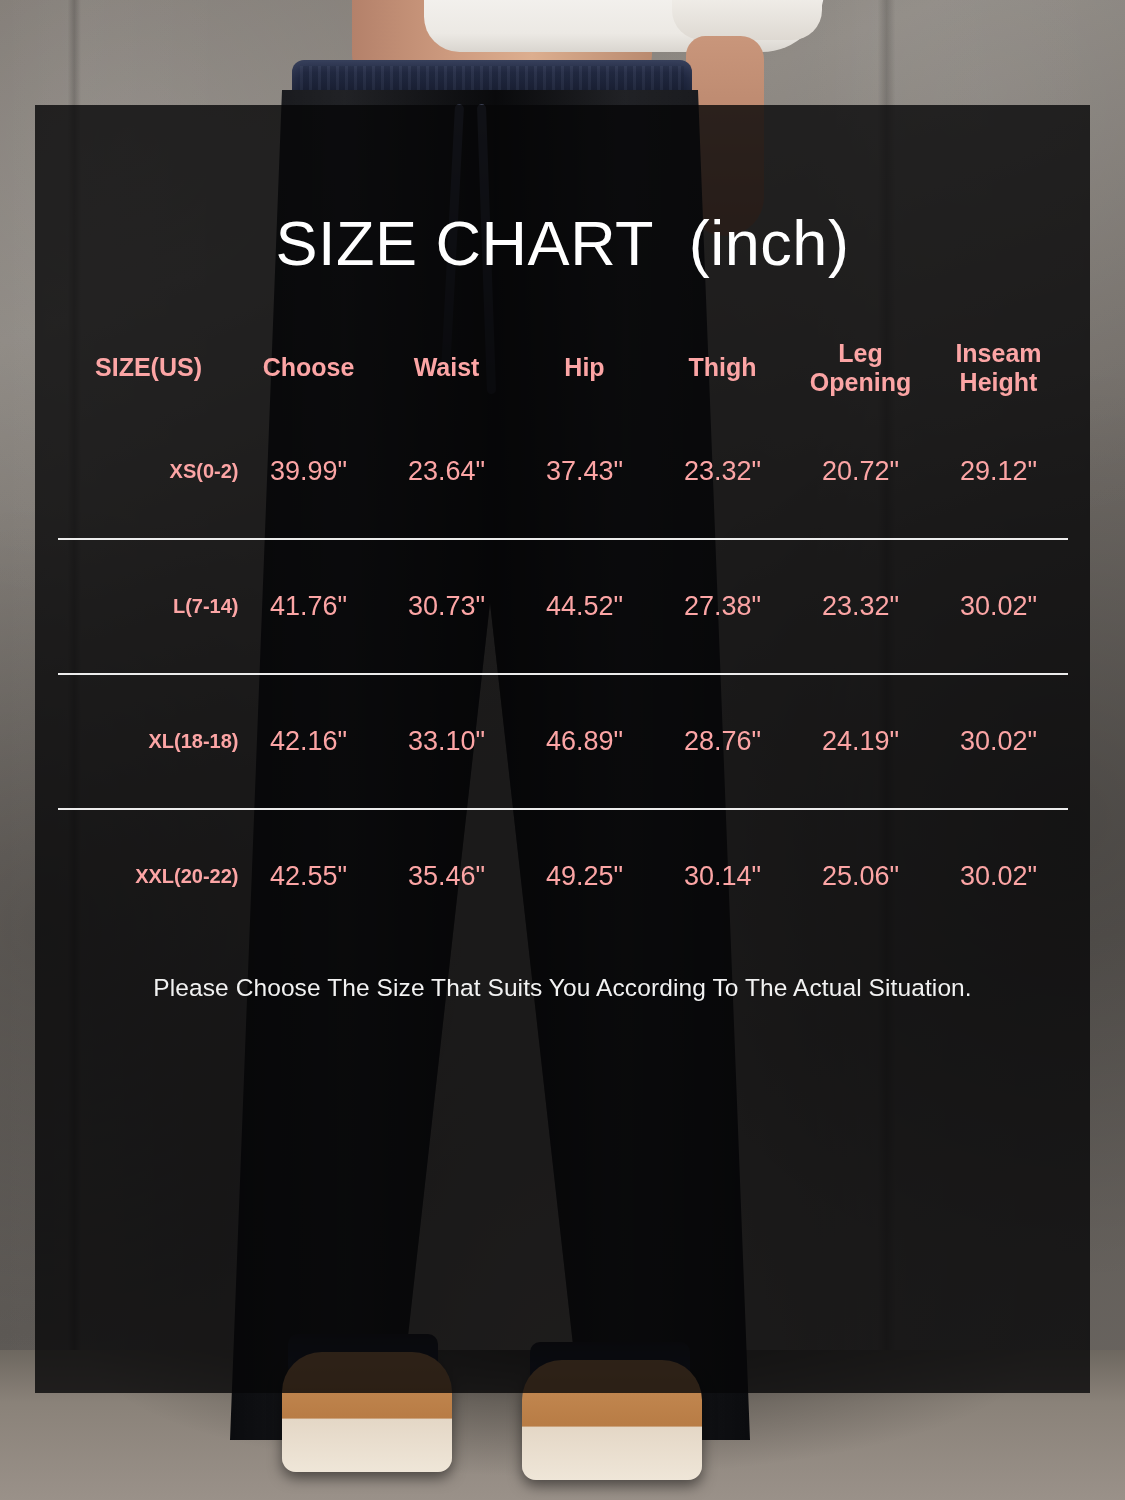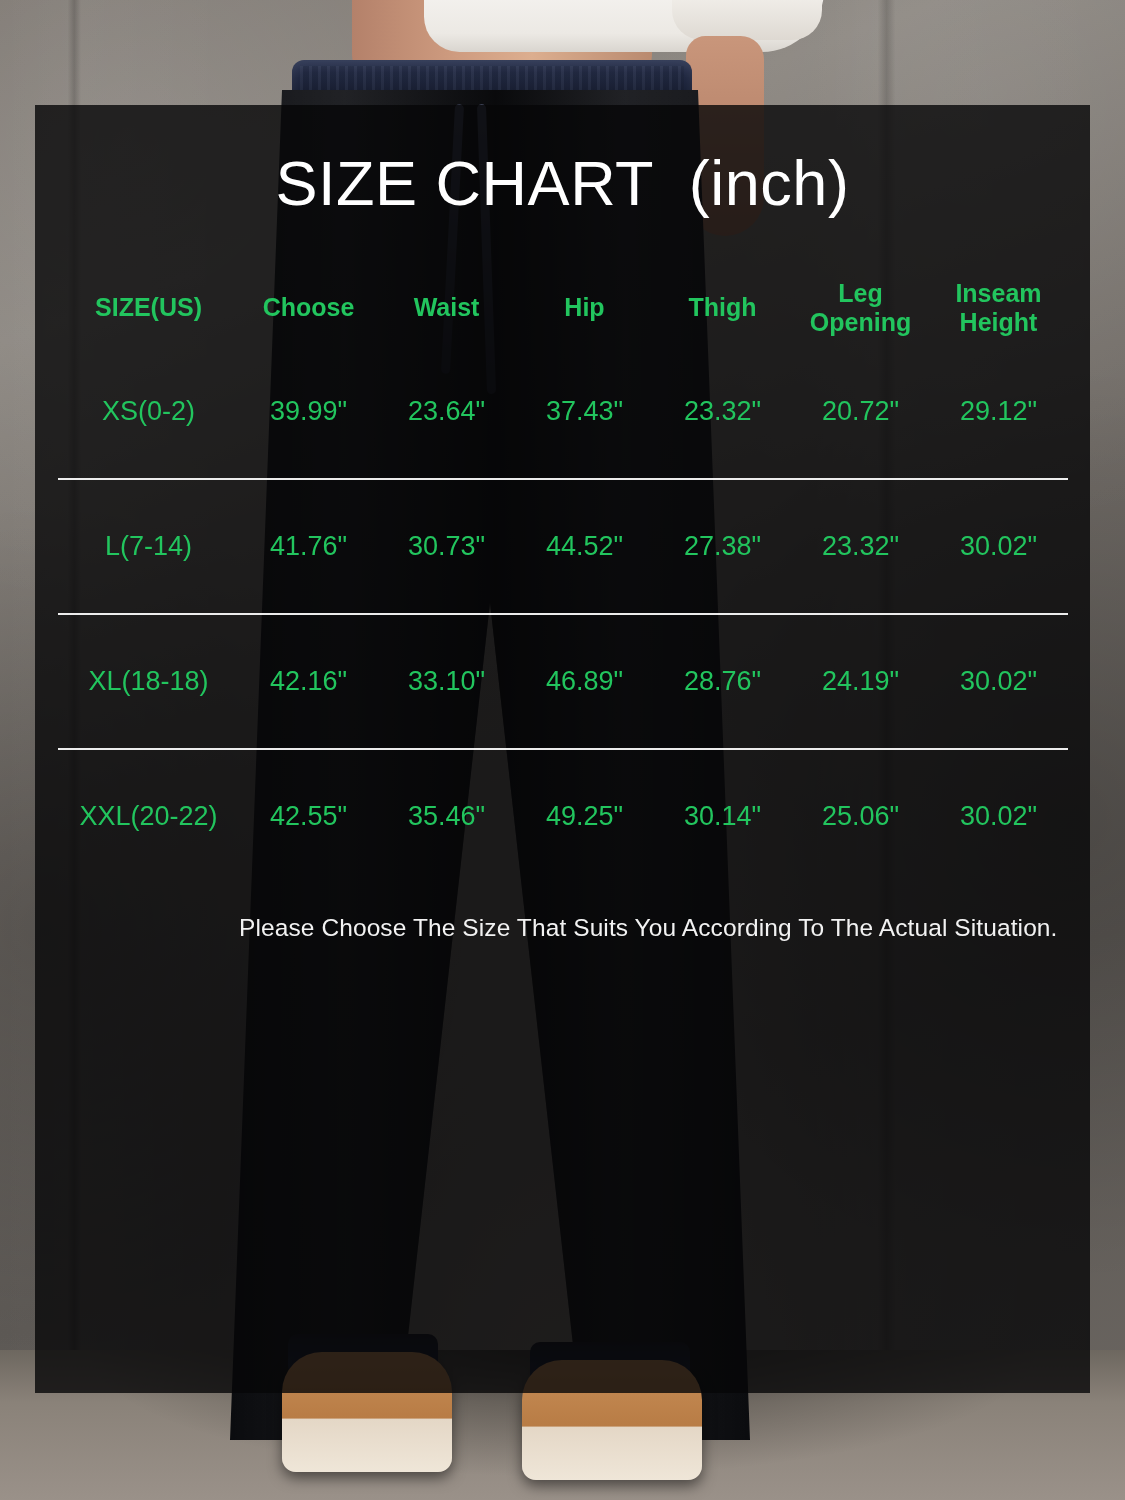--- a/index.html
+++ b/index.html
@@ -162,60 +162,61 @@
     box-sizing: border-box;
     padding: 0;
   }
 
   #title {
     color: #ffffff;
     font-size: 63px;
     font-weight: 400;
     letter-spacing: 0.5px;
     text-align: center;
-    margin: 42px 0 0 0;
+    margin: 102px 0 0 0;
     white-space: pre;
   }
 
   table#size-table {
     width: 1010px;
     margin: 60px auto 0 auto;
     border-collapse: collapse;
-    color: #22c55e;
+    color: #fca5a5;
     table-layout: fixed;
   }
   table#size-table th {
     font-size: 25px;
     font-weight: bold;
     padding: 0 0 8px 0;
     text-align: center;
     line-height: 1.15;
     white-space: pre-line;
   }
   table#size-table th.col-size { width: 182px; }
   table#size-table th.col-num { width: 138px; }
   table#size-table td {
     font-size: 27px;
     text-align: center;
     height: 131px;
     vertical-align: middle;
     font-weight: 400;
   }
   table#size-table td.sz {
-    font-weight: normal;
-    font-size: 27px;
+    font-weight: bold;
+    font-size: 20px;
+    text-align: right;
   }
   table#size-table tbody tr + tr {
     border-top: 2px solid rgba(255,255,255,0.92);
   }
 
   #notes {
     margin: 26px auto 0 auto;
     width: 990px;
-    text-align: right;
+    text-align: center;
     color: #f2f2f2;
   }
   #notes div {
     font-size: 24.5px;
     line-height: 1.55;
     letter-spacing: 0.1px;
   }
 </style>
 </head>
 <body>

